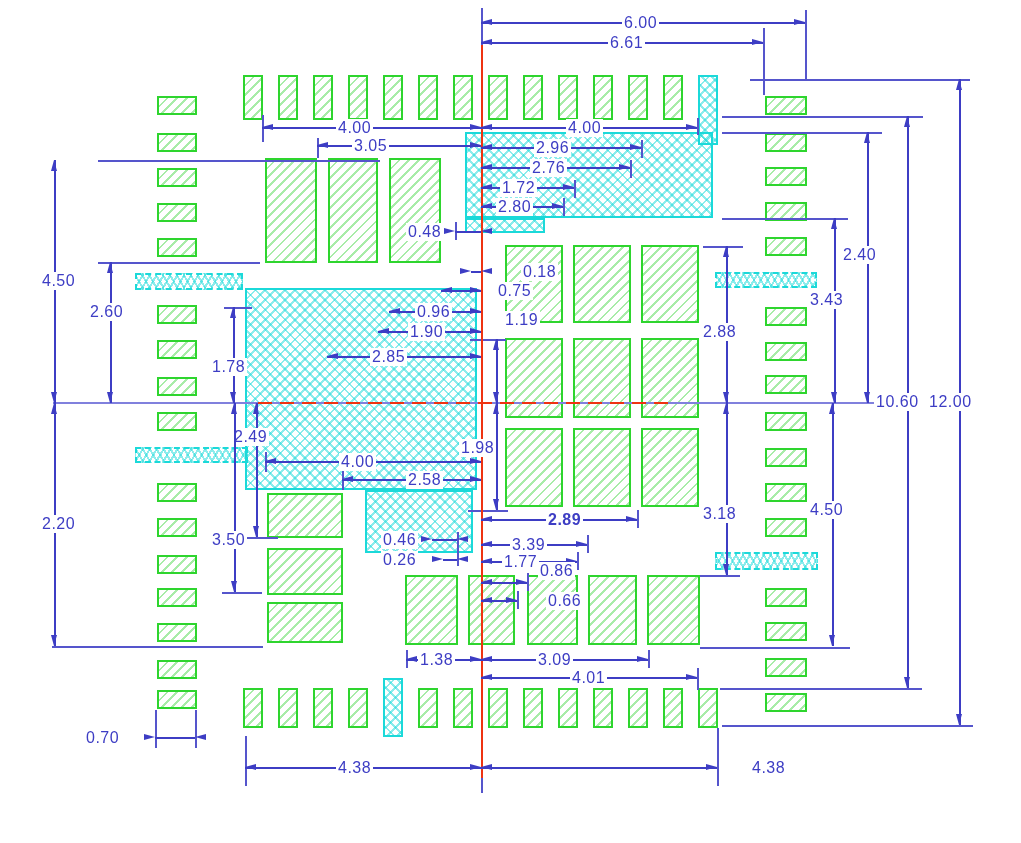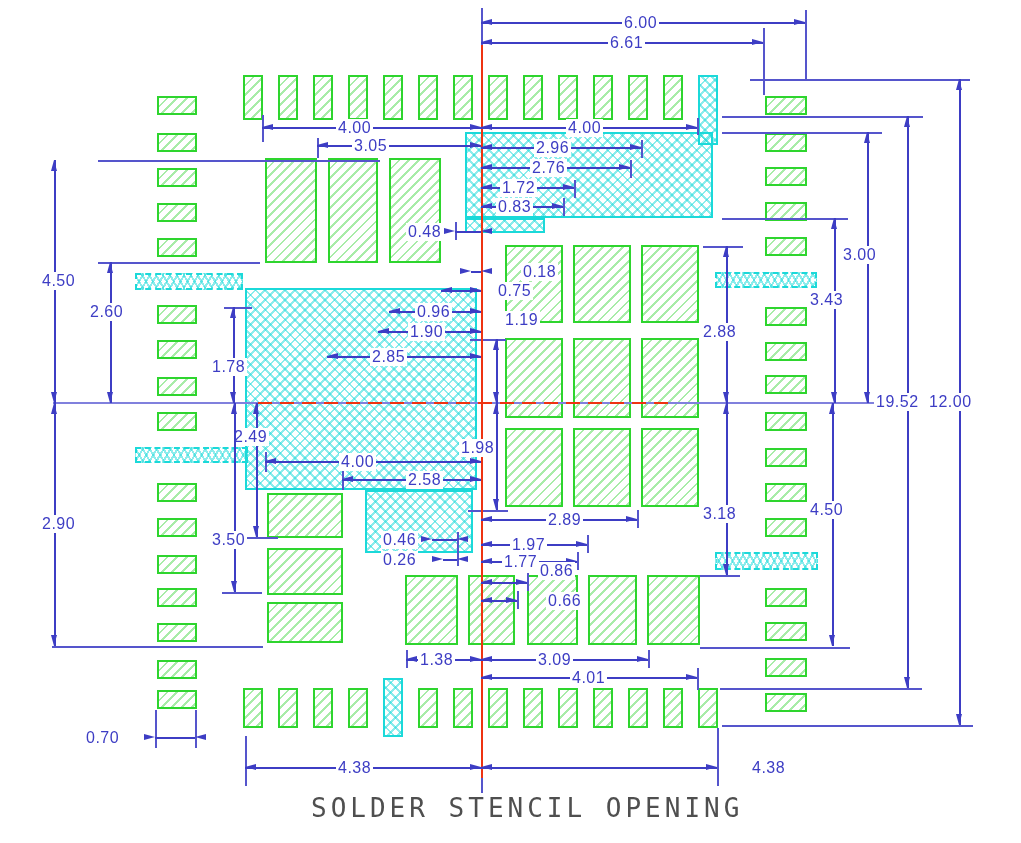--- a/index.html
+++ b/index.html
@@ -43,21 +43,20 @@
   #title{
     position:absolute;left:311px;top:793px;
     font-family:"DejaVu Sans Mono","Liberation Mono",monospace;
     font-size:26px;letter-spacing:4px;color:var(--titlec);white-space:nowrap;
   }
 </style>
 </head>
 <body>
 
 <div id="drawing" style="--bg: #ffffff; --green: #2ed52e; --ghatch: #a8eca8; --cyan: #1bd9d9; --chatch: rgba(27,217,217,0.5); --dim: #3d3dc4; --ext: #5555cc; --clblue: #8080dd; --red: #ee3311; --titlec: #4f4f4f;">
-  <div id="title">SOLDER STENCIL OPENING</div>
 <div class="g-pad" style="left: 243px; top: 75px; width: 20px; height: 45px;"></div>
     <div class="g-pad" style="left: 278px; top: 75px; width: 20px; height: 45px;"></div>
     <div class="g-pad" style="left: 313px; top: 75px; width: 20px; height: 45px;"></div>
     <div class="g-pad" style="left: 348px; top: 75px; width: 20px; height: 45px;"></div>
     <div class="g-pad" style="left: 383px; top: 75px; width: 20px; height: 45px;"></div>
     <div class="g-pad" style="left: 418px; top: 75px; width: 20px; height: 45px;"></div>
     <div class="g-pad" style="left: 453px; top: 75px; width: 20px; height: 45px;"></div>
     <div class="g-pad" style="left: 488px; top: 75px; width: 20px; height: 45px;"></div>
     <div class="g-pad" style="left: 523px; top: 75px; width: 20px; height: 45px;"></div>
     <div class="g-pad" style="left: 558px; top: 75px; width: 20px; height: 45px;"></div>
@@ -214,21 +213,21 @@
     <div class="arr arr-l" style="left: 481px; top: 164px;"></div>
     <div class="arr arr-r" style="left: 619px; top: 164px;"></div>
     <div class="dlab" style="left: 530px; top: 159px;">2.76</div>
     <div class="dl" style="left: 481px; top: 187px; width: 93px; height: 2px;"></div>
     <div class="arr arr-l" style="left: 481px; top: 184px;"></div>
     <div class="arr arr-r" style="left: 563px; top: 184px;"></div>
     <div class="dlab" style="left: 500px; top: 179px;">1.72</div>
     <div class="dl" style="left: 481px; top: 206px; width: 82px; height: 2px;"></div>
     <div class="arr arr-l" style="left: 481px; top: 203px;"></div>
     <div class="arr arr-r" style="left: 552px; top: 203px;"></div>
-    <div class="dlab" style="left: 496px; top: 198px;">0.83</div>
+    <div class="dlab" style="left: 496px; top: 198px;">2.80</div>
     <div class="dl" style="left: 455px; top: 231px; width: 26px; height: 2px;"></div>
     <div class="arr arr-r" style="left: 444px; top: 228px;"></div>
     <div class="arr arr-l" style="left: 481px; top: 228px;"></div>
     <div class="dlab" style="left: 406px; top: 223px;">0.48</div>
     <div class="dl" style="left: 471px; top: 271px; width: 10px; height: 2px;"></div>
     <div class="arr arr-r" style="left: 460px; top: 268px;"></div>
     <div class="arr arr-l" style="left: 481px; top: 268px;"></div>
     <div class="dlab" style="left: 521px; top: 263px;">0.18</div>
     <div class="dl" style="left: 441px; top: 290px; width: 40px; height: 2px;"></div>
     <div class="arr arr-l" style="left: 441px; top: 287px;"></div>
@@ -258,25 +257,25 @@
     <div class="arr arr-r" style="left: 421px; top: 536px;"></div>
     <div class="arr arr-l" style="left: 457px; top: 536px;"></div>
     <div class="dlab" style="left: 381px; top: 531px;">0.46</div>
     <div class="dl" style="left: 443px; top: 559px; width: 14px; height: 2px;"></div>
     <div class="arr arr-r" style="left: 432px; top: 556px;"></div>
     <div class="arr arr-l" style="left: 457px; top: 556px;"></div>
     <div class="dlab" style="left: 381px; top: 551px;">0.26</div>
     <div class="dl" style="left: 481px; top: 519px; width: 156px; height: 2px;"></div>
     <div class="arr arr-l" style="left: 481px; top: 516px;"></div>
     <div class="arr arr-r" style="left: 626px; top: 516px;"></div>
-    <div class="dlab" style="left: 546px; top: 511px;">2.89</div>
+    <div class="dlab" style="left: 546px; top: 511px; font-weight: bold;">2.89</div>
     <div class="dl" style="left: 481px; top: 544px; width: 106px; height: 2px;"></div>
     <div class="arr arr-l" style="left: 481px; top: 541px;"></div>
     <div class="arr arr-r" style="left: 576px; top: 541px;"></div>
-    <div class="dlab" style="left: 510px; top: 536px;">1.97</div>
+    <div class="dlab" style="left: 510px; top: 536px;">3.39</div>
     <div class="dl" style="left: 481px; top: 561px; width: 96px; height: 2px;"></div>
     <div class="arr arr-l" style="left: 481px; top: 558px;"></div>
     <div class="arr arr-r" style="left: 566px; top: 558px;"></div>
     <div class="dlab" style="left: 502px; top: 553px;">1.77</div>
     <div class="dl" style="left: 481px; top: 582px; width: 46px; height: 2px;"></div>
     <div class="arr arr-l" style="left: 481px; top: 579px;"></div>
     <div class="arr arr-r" style="left: 516px; top: 579px;"></div>
     <div class="dlab" style="left: 538px; top: 562px;">0.86</div>
     <div class="dl" style="left: 481px; top: 600px; width: 36px; height: 2px;"></div>
     <div class="arr arr-l" style="left: 481px; top: 597px;"></div>
@@ -318,21 +317,21 @@
     <div class="arr arr-u" style="left: 230px; top: 307px;"></div>
     <div class="arr arr-d" style="left: 230px; top: 392px;"></div>
     <div class="dlab" style="left: 210px; top: 358px;">1.78</div>
     <div class="dl" style="left: 256px; top: 403px; width: 2px; height: 134px;"></div>
     <div class="arr arr-u" style="left: 253px; top: 403px;"></div>
     <div class="arr arr-d" style="left: 253px; top: 526px;"></div>
     <div class="dlab" style="left: 232px; top: 428px;">2.49</div>
     <div class="dl" style="left: 54px; top: 403px; width: 2px; height: 243px;"></div>
     <div class="arr arr-u" style="left: 51px; top: 403px;"></div>
     <div class="arr arr-d" style="left: 51px; top: 635px;"></div>
-    <div class="dlab" style="left: 40px; top: 515px;">2.90</div>
+    <div class="dlab" style="left: 40px; top: 515px;">2.20</div>
     <div class="dl" style="left: 234px; top: 403px; width: 2px; height: 189px;"></div>
     <div class="arr arr-u" style="left: 231px; top: 403px;"></div>
     <div class="arr arr-d" style="left: 231px; top: 581px;"></div>
     <div class="dlab" style="left: 210px; top: 531px;">3.50</div>
     <div class="dl" style="left: 496px; top: 339px; width: 2px; height: 64px;"></div>
     <div class="arr arr-u" style="left: 493px; top: 339px;"></div>
     <div class="arr arr-d" style="left: 493px; top: 392px;"></div>
     <div class="dlab" style="left: 503px; top: 311px;">1.19</div>
     <div class="dl" style="left: 496px; top: 403px; width: 2px; height: 107px;"></div>
     <div class="arr arr-u" style="left: 493px; top: 403px;"></div>
@@ -342,30 +341,30 @@
     <div class="arr arr-u" style="left: 723px; top: 246px;"></div>
     <div class="arr arr-d" style="left: 723px; top: 392px;"></div>
     <div class="dlab" style="left: 701px; top: 323px;">2.88</div>
     <div class="dl" style="left: 834px; top: 218px; width: 2px; height: 185px;"></div>
     <div class="arr arr-u" style="left: 831px; top: 218px;"></div>
     <div class="arr arr-d" style="left: 831px; top: 392px;"></div>
     <div class="dlab" style="left: 808px; top: 291px;">3.43</div>
     <div class="dl" style="left: 867px; top: 132px; width: 2px; height: 271px;"></div>
     <div class="arr arr-u" style="left: 864px; top: 132px;"></div>
     <div class="arr arr-d" style="left: 864px; top: 392px;"></div>
-    <div class="dlab" style="left: 841px; top: 246px;">3.00</div>
+    <div class="dlab" style="left: 841px; top: 246px;">2.40</div>
     <div class="dl" style="left: 726px; top: 403px; width: 2px; height: 172px;"></div>
     <div class="arr arr-u" style="left: 723px; top: 403px;"></div>
     <div class="arr arr-d" style="left: 723px; top: 564px;"></div>
     <div class="dlab" style="left: 701px; top: 505px;">3.18</div>
     <div class="dl" style="left: 832px; top: 403px; width: 2px; height: 243px;"></div>
     <div class="arr arr-u" style="left: 829px; top: 403px;"></div>
     <div class="arr arr-d" style="left: 829px; top: 635px;"></div>
     <div class="dlab" style="left: 808px; top: 501px;">4.50</div>
     <div class="dl" style="left: 907px; top: 116px; width: 2px; height: 572px;"></div>
     <div class="arr arr-u" style="left: 904px; top: 116px;"></div>
     <div class="arr arr-d" style="left: 904px; top: 677px;"></div>
-    <div class="dlab" style="left: 874px; top: 393px;">19.52</div>
+    <div class="dlab" style="left: 874px; top: 393px;">10.60</div>
     <div class="dl" style="left: 959px; top: 79px; width: 2px; height: 646px;"></div>
     <div class="arr arr-u" style="left: 956px; top: 79px;"></div>
     <div class="arr arr-d" style="left: 956px; top: 714px;"></div>
     <div class="dlab" style="left: 927px; top: 393px;">12.00</div>
   </div>
 
 </body></html>

